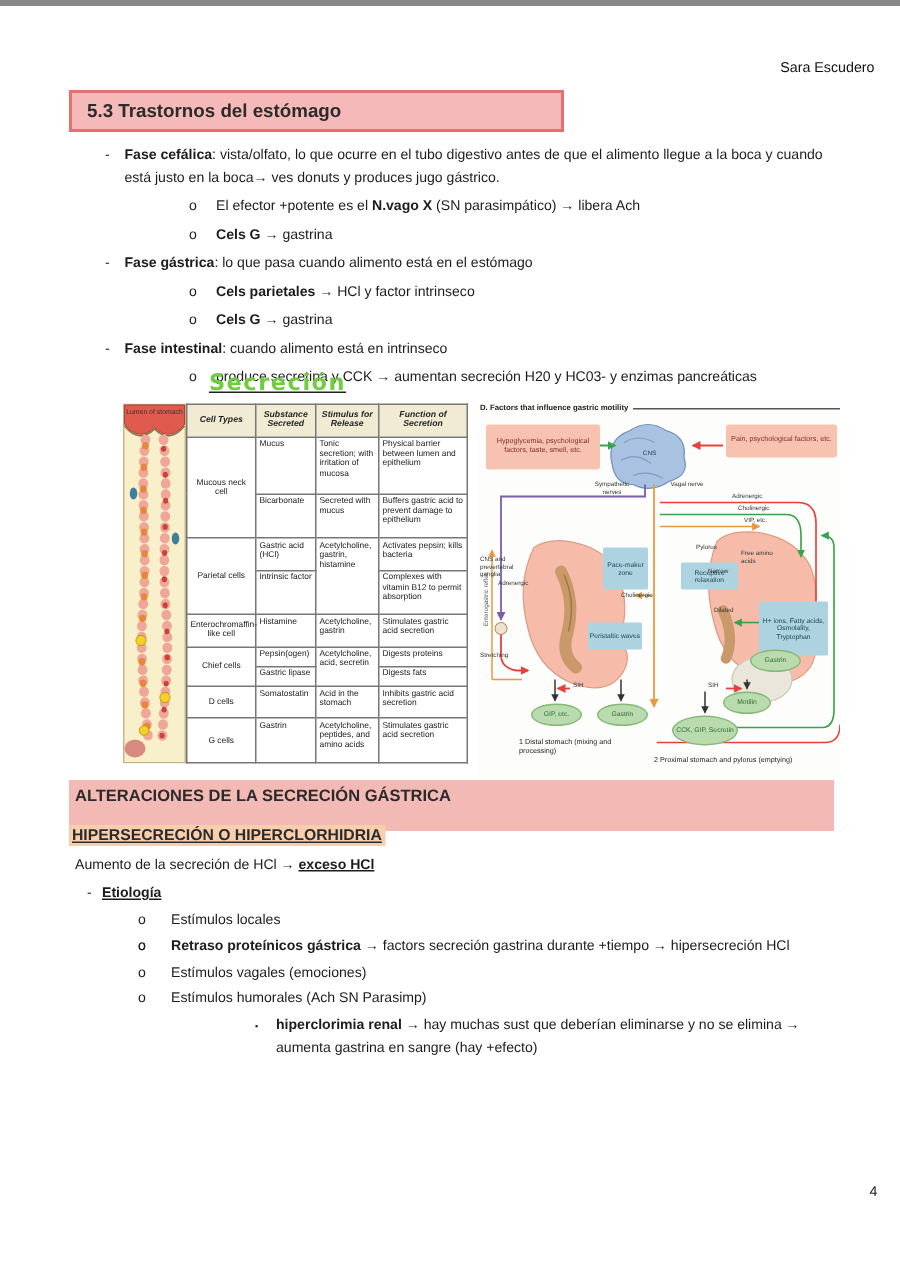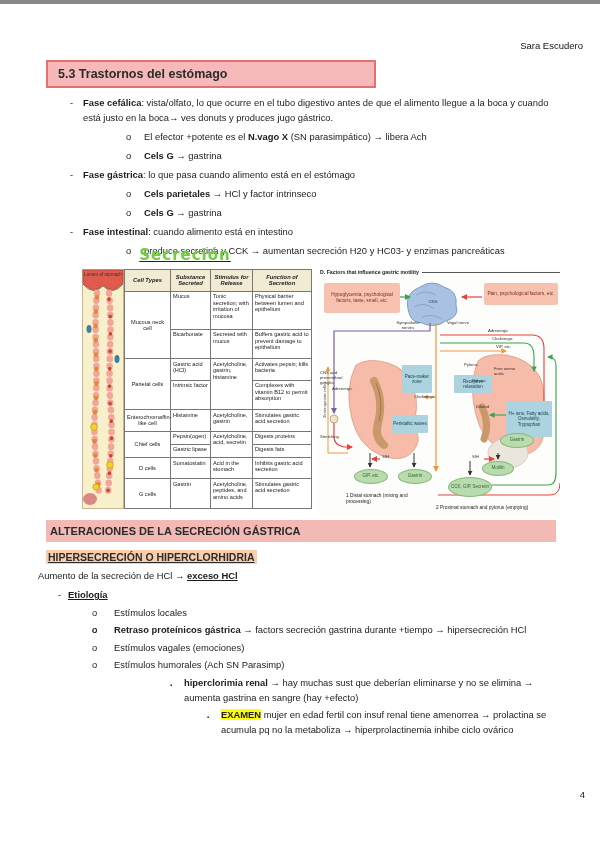--- a/index.html
+++ b/index.html
@@ -16,26 +16,26 @@
   .t1{padding-left:37px;} .t1 .mk{left:24px;}
   .t2{padding-left:98px;} .t2 .mk{left:80px;}
   .b1{padding-left:22px;}  .b1 .mk{left:12px;}
   .b2{padding-left:68px;}  .b2 .mk{left:46px;}
   .b3{padding-left:101px;} .b3 .mk{left:87px;font-size:6px;top:3px;}
   .b4{padding-left:138px;} .b4 .mk{left:124px;font-size:6px;top:3px;}
   .b5{padding-left:175px;} .b5 .mk{left:161px;font-size:6px;top:3px;}
   .bld{font-weight:bold;} .uln{text-decoration:underline;}
   .hl{background:#ffff00;font-weight:bold;}
 
-  .section-bar{position:absolute;left:46px;top:516px;width:506px;height:22px;background:#f2b9b5;
+  .section-bar{position:absolute;left:46px;top:516px;width:506px;height:34px;background:#f2b9b5;
                font-size:11px;font-weight:bold;line-height:22px;padding-left:4px;color:#2b2b2b;}
   .sub-head{position:absolute;left:46px;top:547px;font-size:10.5px;font-weight:bold;
             text-decoration:underline;color:#2b2b2b;}
   .sub-head span{background:#f8cead;padding:1px 2px;}
-  .intro-line{position:absolute;left:38px;top:566px;font-size:9.4px;color:#1c1c1c;}
+  .intro-line{position:absolute;left:50px;top:566px;font-size:9.4px;color:#1c1c1c;}
   .page-num{position:absolute;right:52px;top:785px;font-size:9.5px;}
 
   
   .fig{position:absolute;}
   .fig-title{text-align:center;font-size:15px;font-weight:bold;color:#6fce3e;letter-spacing:1px;
              font-family:"DejaVu Sans",sans-serif;}
   #fig-left{left:82px;top:242px;width:206px;height:270px;text-decoration:underline;}
   #fig-right{left:318px;top:242px;width:242px;height:274px;}
   .sec-body{position:absolute;top:23px;left:0;display:flex;}
   .gland{position:relative;width:42px;height:240px;}
@@ -94,21 +94,21 @@
     <div class="li t2">
       <span class="mk">o</span>
       <span class="bld">Cels parietales</span><span> → HCl y factor intrinseco</span>
     </div>
     <div class="li t2">
       <span class="mk">o</span>
       <span class="bld">Cels G</span><span> → gastrina</span>
     </div>
     <div class="li t1">
       <span class="mk">-</span>
-      <span class="bld">Fase intestinal</span><span>: cuando alimento está en intestino</span>
+      <span class="bld">Fase intestinal</span><span>: cuando alimento está en intrinseco</span>
     </div>
     <div class="li t2">
       <span class="mk">o</span>
       <span>produce secretina y CCK → aumentan secreción H20 y HC03- y enzimas pancreáticas</span>
     </div>
   </div>
 
   <div class="fig" id="fig-left">
     <div class="fig-title">Secreción</div>
     <div class="sec-body">
@@ -330,20 +330,16 @@
       <span>Estímulos vagales (emociones)</span>
     </div>
     <div class="li b2" style="margin-bottom:2.5px;">
       <span class="mk">o</span>
       <span>Estímulos humorales (Ach SN Parasimp)</span>
     </div>
     <div class="li b4" style="margin-bottom:2.5px;">
       <span class="mk">▪</span>
       <span class="bld">hiperclorimia renal</span><span> → hay muchas sust que deberían eliminarse y no se elimina → aumenta gastrina en sangre (hay +efecto)</span>
     </div>
-    <div class="li b5" style="margin-bottom:2.5px;">
-      <span class="mk">▪</span>
-      <span class="hl">EXAMEN</span><span> mujer en edad fertil con insuf renal tiene amenorrea → prolactina se acumula pq no la metaboliza → hiperprolactinemia inhibe ciclo ovárico</span>
-    </div>
   </div>
 
   <div class="page-num">4</div>
 </div>
 
 </body></html>

